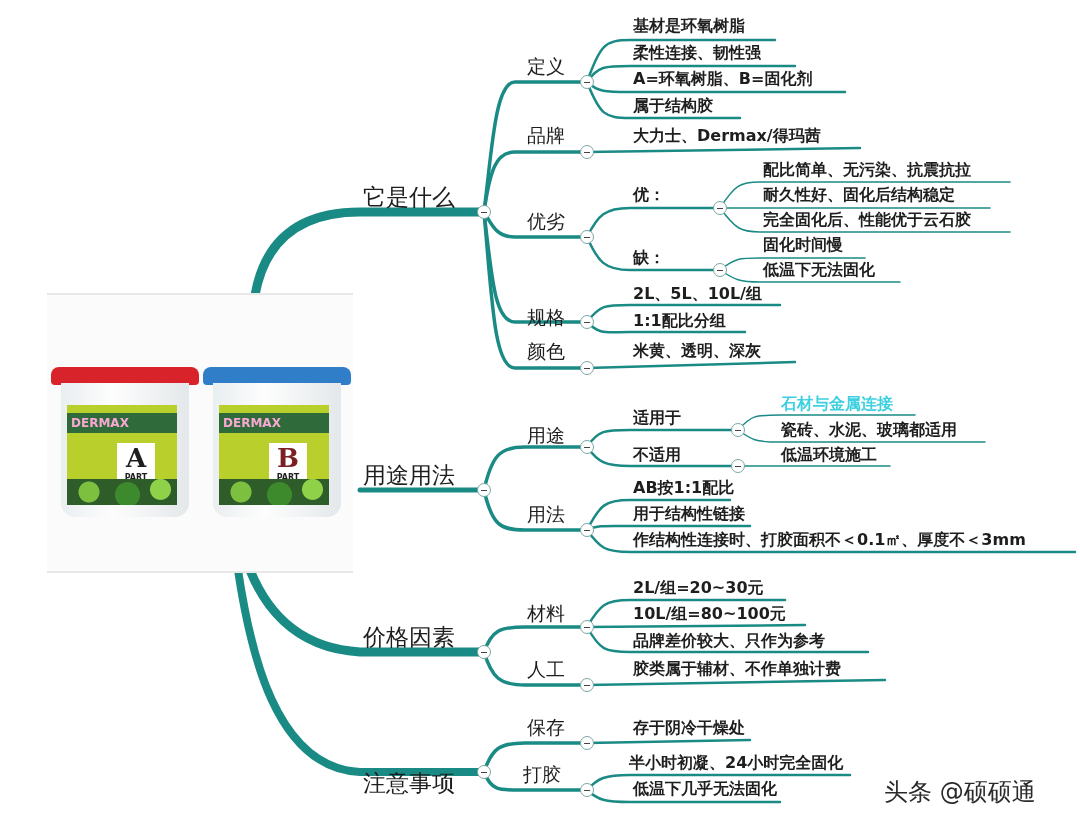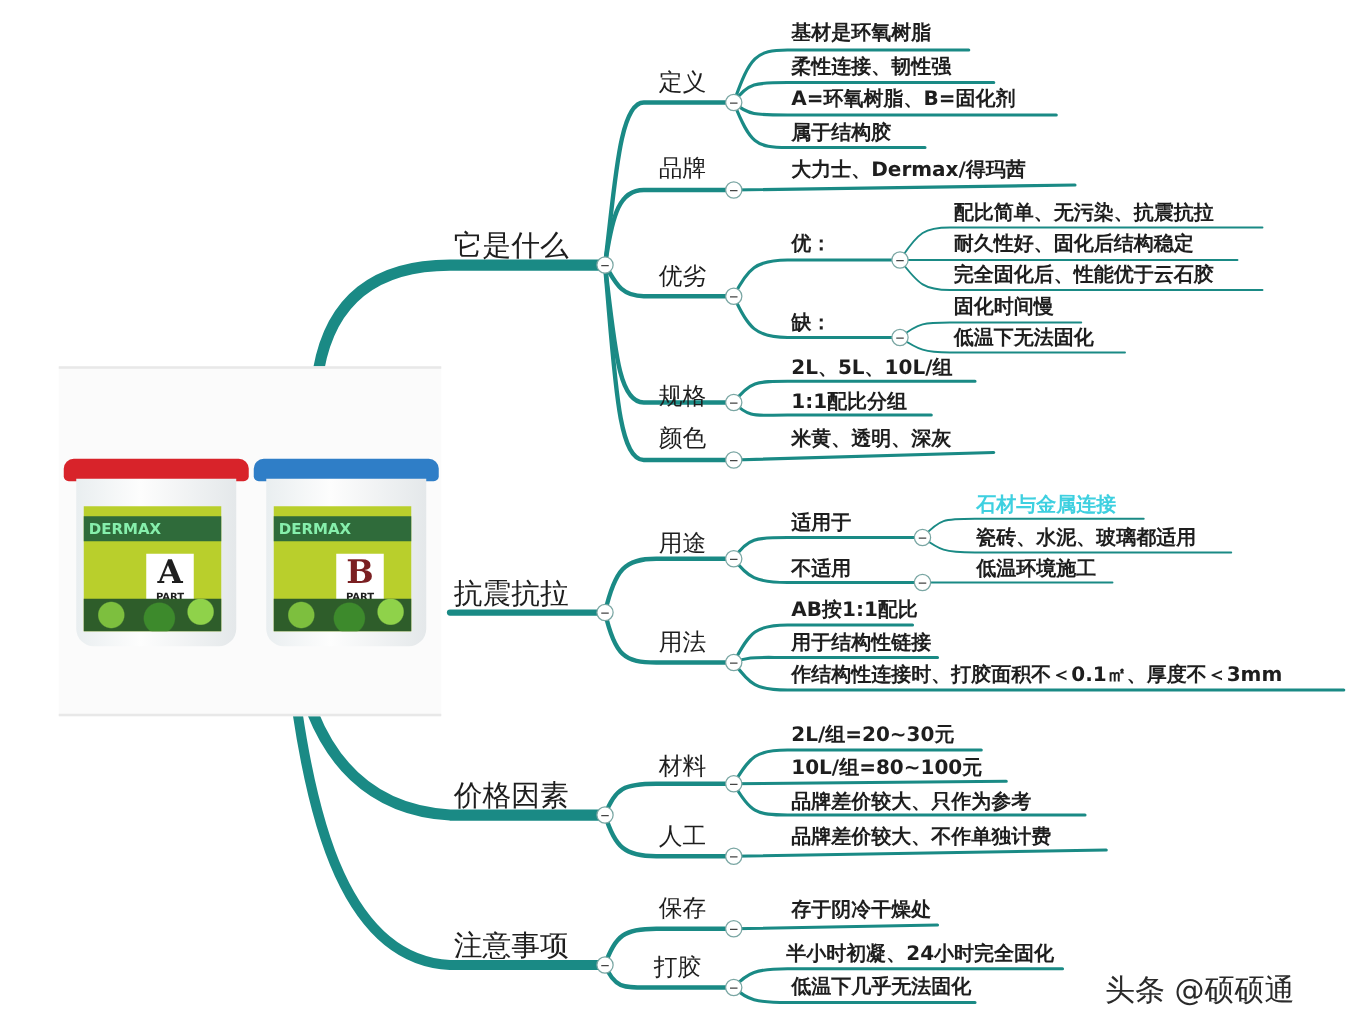--- a/index.html
+++ b/index.html
@@ -15,21 +15,21 @@
          background:#fff; border:1px solid #7aa6a3; box-sizing:border-box;
          margin:-7px 0 0 -7px; cursor:pointer; }
   .tog::after { content:""; position:absolute; left:3px; right:3px; top:6px; height:1px; background:#444; }
   .photo { position:absolute; left:47px; top:293px; width:306px; height:276px; background:#fbfbfb;
            border-top:2px solid #e8e8e8; border-bottom:2px solid #e8e8e8; overflow:hidden; }
   .bucket { position:absolute; top:72px; width:140px; height:150px; }
   .lid { position:absolute; left:-4px; right:-4px; top:0; height:18px; border-radius:8px 8px 4px 4px; }
   .body { position:absolute; left:6px; right:6px; top:16px; bottom:0; background:linear-gradient(90deg,#e9eef0,#fdfdfd 40%,#e4e8ea);
           border-radius:0 0 14px 14px; }
   .label-band { position:absolute; left:6px; right:12px; top:22px; height:100px; background:#b9cf2c; }
-  .label-top { position:absolute; left:0; right:0; top:8px; height:20px; background:#2f6b3a; color:#86efac; font-size:12px; font-weight:bold; padding-left:4px; line-height:20px; }
+  .label-top { position:absolute; left:0; right:0; top:8px; height:20px; background:#2f6b3a; color:#f9a8d4; font-size:12px; font-weight:bold; padding-left:4px; line-height:20px; }
   .part-box { position:absolute; left:50px; top:38px; width:38px; height:44px; background:#fff; text-align:center; }
   .part-letter { font-family:"DejaVu Serif",serif; font-weight:bold; font-size:26px; line-height:30px; display:block; }
   .part-word { font-size:8px; font-weight:bold; display:block; }
   .leaves { position:absolute; left:0; right:0; bottom:0; height:26px; background:radial-gradient(circle at 20% 50%,#7dbf3e 0 10px,transparent 11px),radial-gradient(circle at 55% 60%,#3d8a2c 0 12px,transparent 13px),radial-gradient(circle at 85% 40%,#8fd24a 0 10px,transparent 11px),#2e5d2a; }
   .vol { position:absolute; left:60px; top:86px; font-size:7px; font-weight:bold; }
   .watermark { position:absolute; left:884px; top:776px; font-size:24px; color:#2a2a2a; letter-spacing:0px; }
 </style>
 </head>
 <body>
 
@@ -140,23 +140,23 @@
           <span class="part-word">PART</span>
         </div>
         <div class="vol">1L</div>
         <div class="leaves"></div>
       </div>
     </div>
   </div>
 </div>
 
 <div class="lbl l1" style="left:363px;top:186px;">它是什么</div>
-<div class="lbl l1" style="left:363px;top:464px;">抗震抗拉</div>
+<div class="lbl l1" style="left:363px;top:464px;">用途用法</div>
 <div class="lbl l1" style="left:363px;top:626px;">价格因素</div>
-<div class="lbl l1" style="left:363px;top:746px;">注意事项</div>
+<div class="lbl l1" style="left:363px;top:772px;">注意事项</div>
 
 <div class="lbl l2" style="left:527px;top:57px;text-align:right;">定义</div>
 <div class="lbl l2" style="left:527px;top:126px;">品牌</div>
 <div class="lbl l2" style="left:527px;top:212px;">优劣</div>
 <div class="lbl l2" style="left:527px;top:297px;margin-top:11px;">规格</div>
 <div class="lbl l2" style="left:527px;top:342px;">颜色</div>
 
 <div class="lbl l3" style="left:633px;top:18px;">基材是环氧树脂</div>
 <div class="lbl l3" style="left:633px;top:45px;">柔性连接、韧性强</div>
 <div class="lbl l3" style="left:633px;top:71px;">A=环氧树脂、B=固化剂</div>
@@ -184,21 +184,21 @@
 <div class="lbl l3" style="left:781px;top:447px;">低温环境施工</div>
 <div class="lbl l3" style="left:633px;top:480px;">AB按1:1配比</div>
 <div class="lbl l3" style="left:633px;top:506px;">用于结构性链接</div>
 <div class="lbl l3" style="left:633px;top:532px;">作结构性连接时、打胶面积不＜0.1㎡、厚度不＜3mm</div>
 
 <div class="lbl l2" style="left:527px;top:604px;">材料</div>
 <div class="lbl l2" style="left:527px;top:660px;">人工</div>
 <div class="lbl l3" style="left:633px;top:580px;">2L/组=20~30元</div>
 <div class="lbl l3" style="left:633px;top:606px;">10L/组=80~100元</div>
 <div class="lbl l3" style="left:633px;top:633px;">品牌差价较大、只作为参考</div>
-<div class="lbl l3" style="left:633px;top:661px;">品牌差价较大、不作单独计费</div>
+<div class="lbl l3" style="left:633px;top:661px;">胶类属于辅材、不作单独计费</div>
 
 <div class="lbl l2" style="left:527px;top:718px;">保存</div>
 <div class="lbl l2" style="left:507px;top:765px;margin-left:16px;">打胶</div>
 <div class="lbl l3" style="left:633px;top:720px;">存于阴冷干燥处</div>
 <div class="lbl l3" style="left:613px;top:755px;margin-left:16px;">半小时初凝、24小时完全固化</div>
 <div class="lbl l3" style="left:633px;top:781px;">低温下几乎无法固化</div>
 
 <div class="tog" style="left:484px;top:212px;"></div>
 <div class="tog" style="left:484px;top:490px;"></div>
 <div class="tog" style="left:484px;top:652px;"></div>

